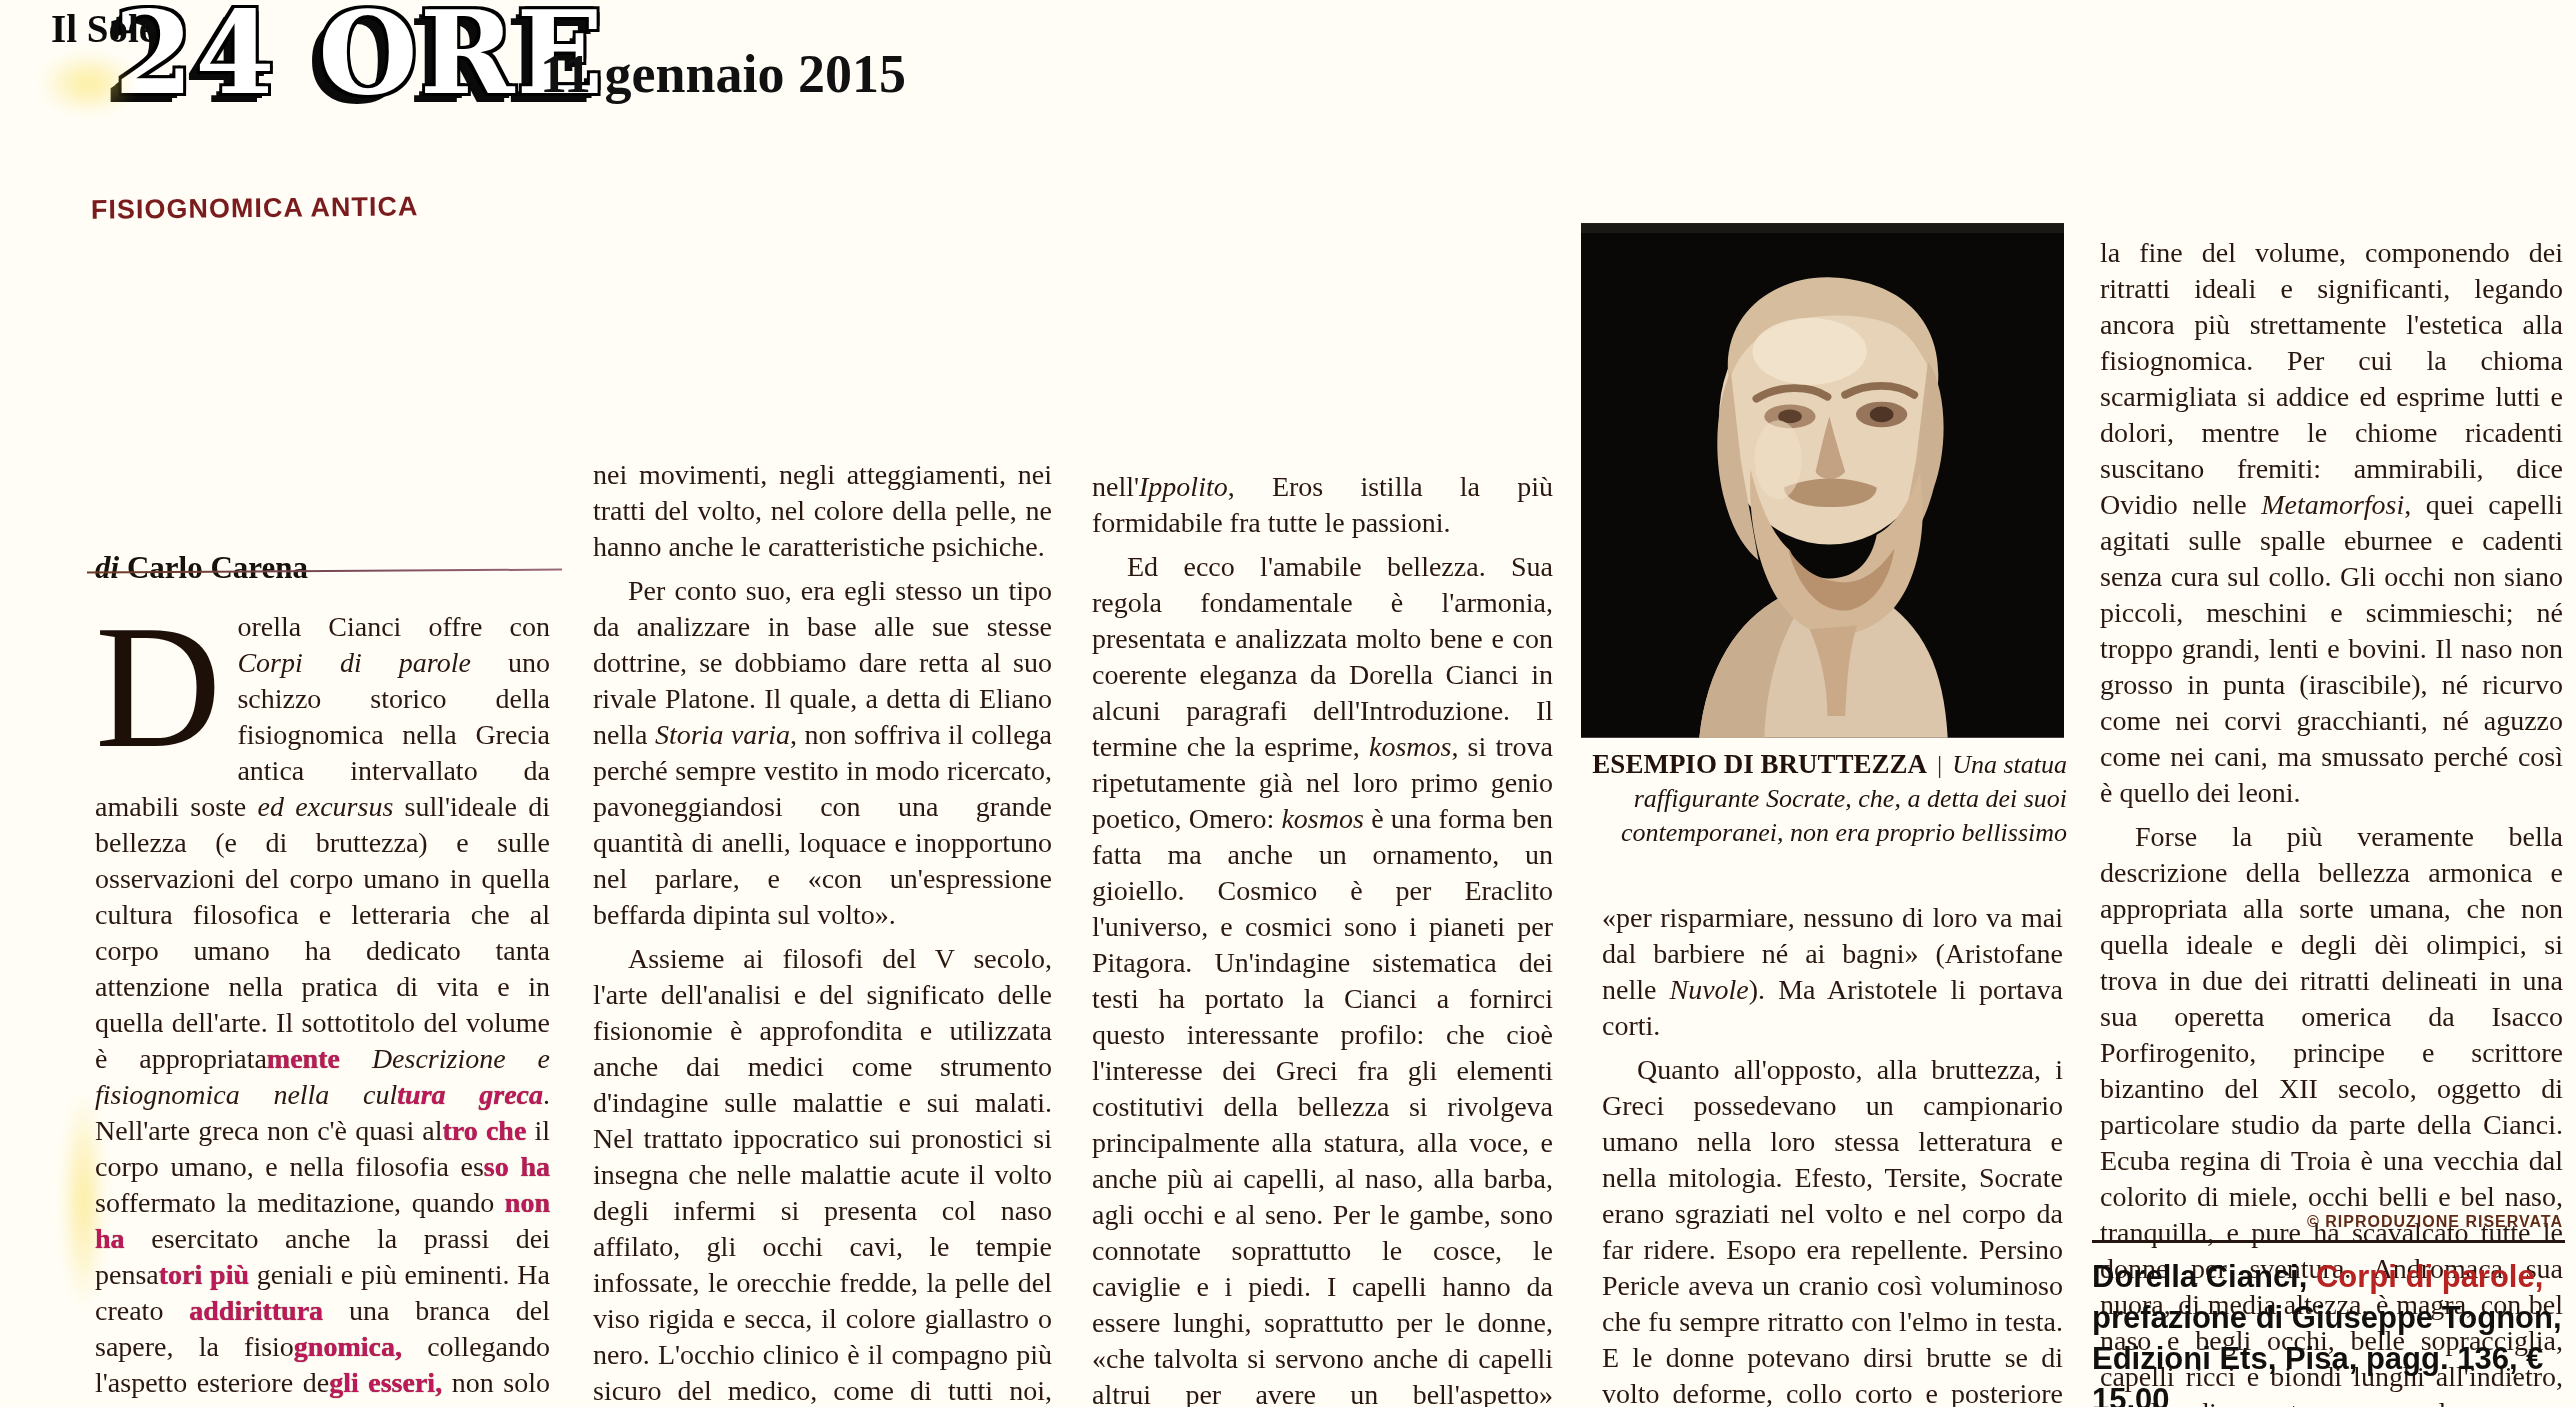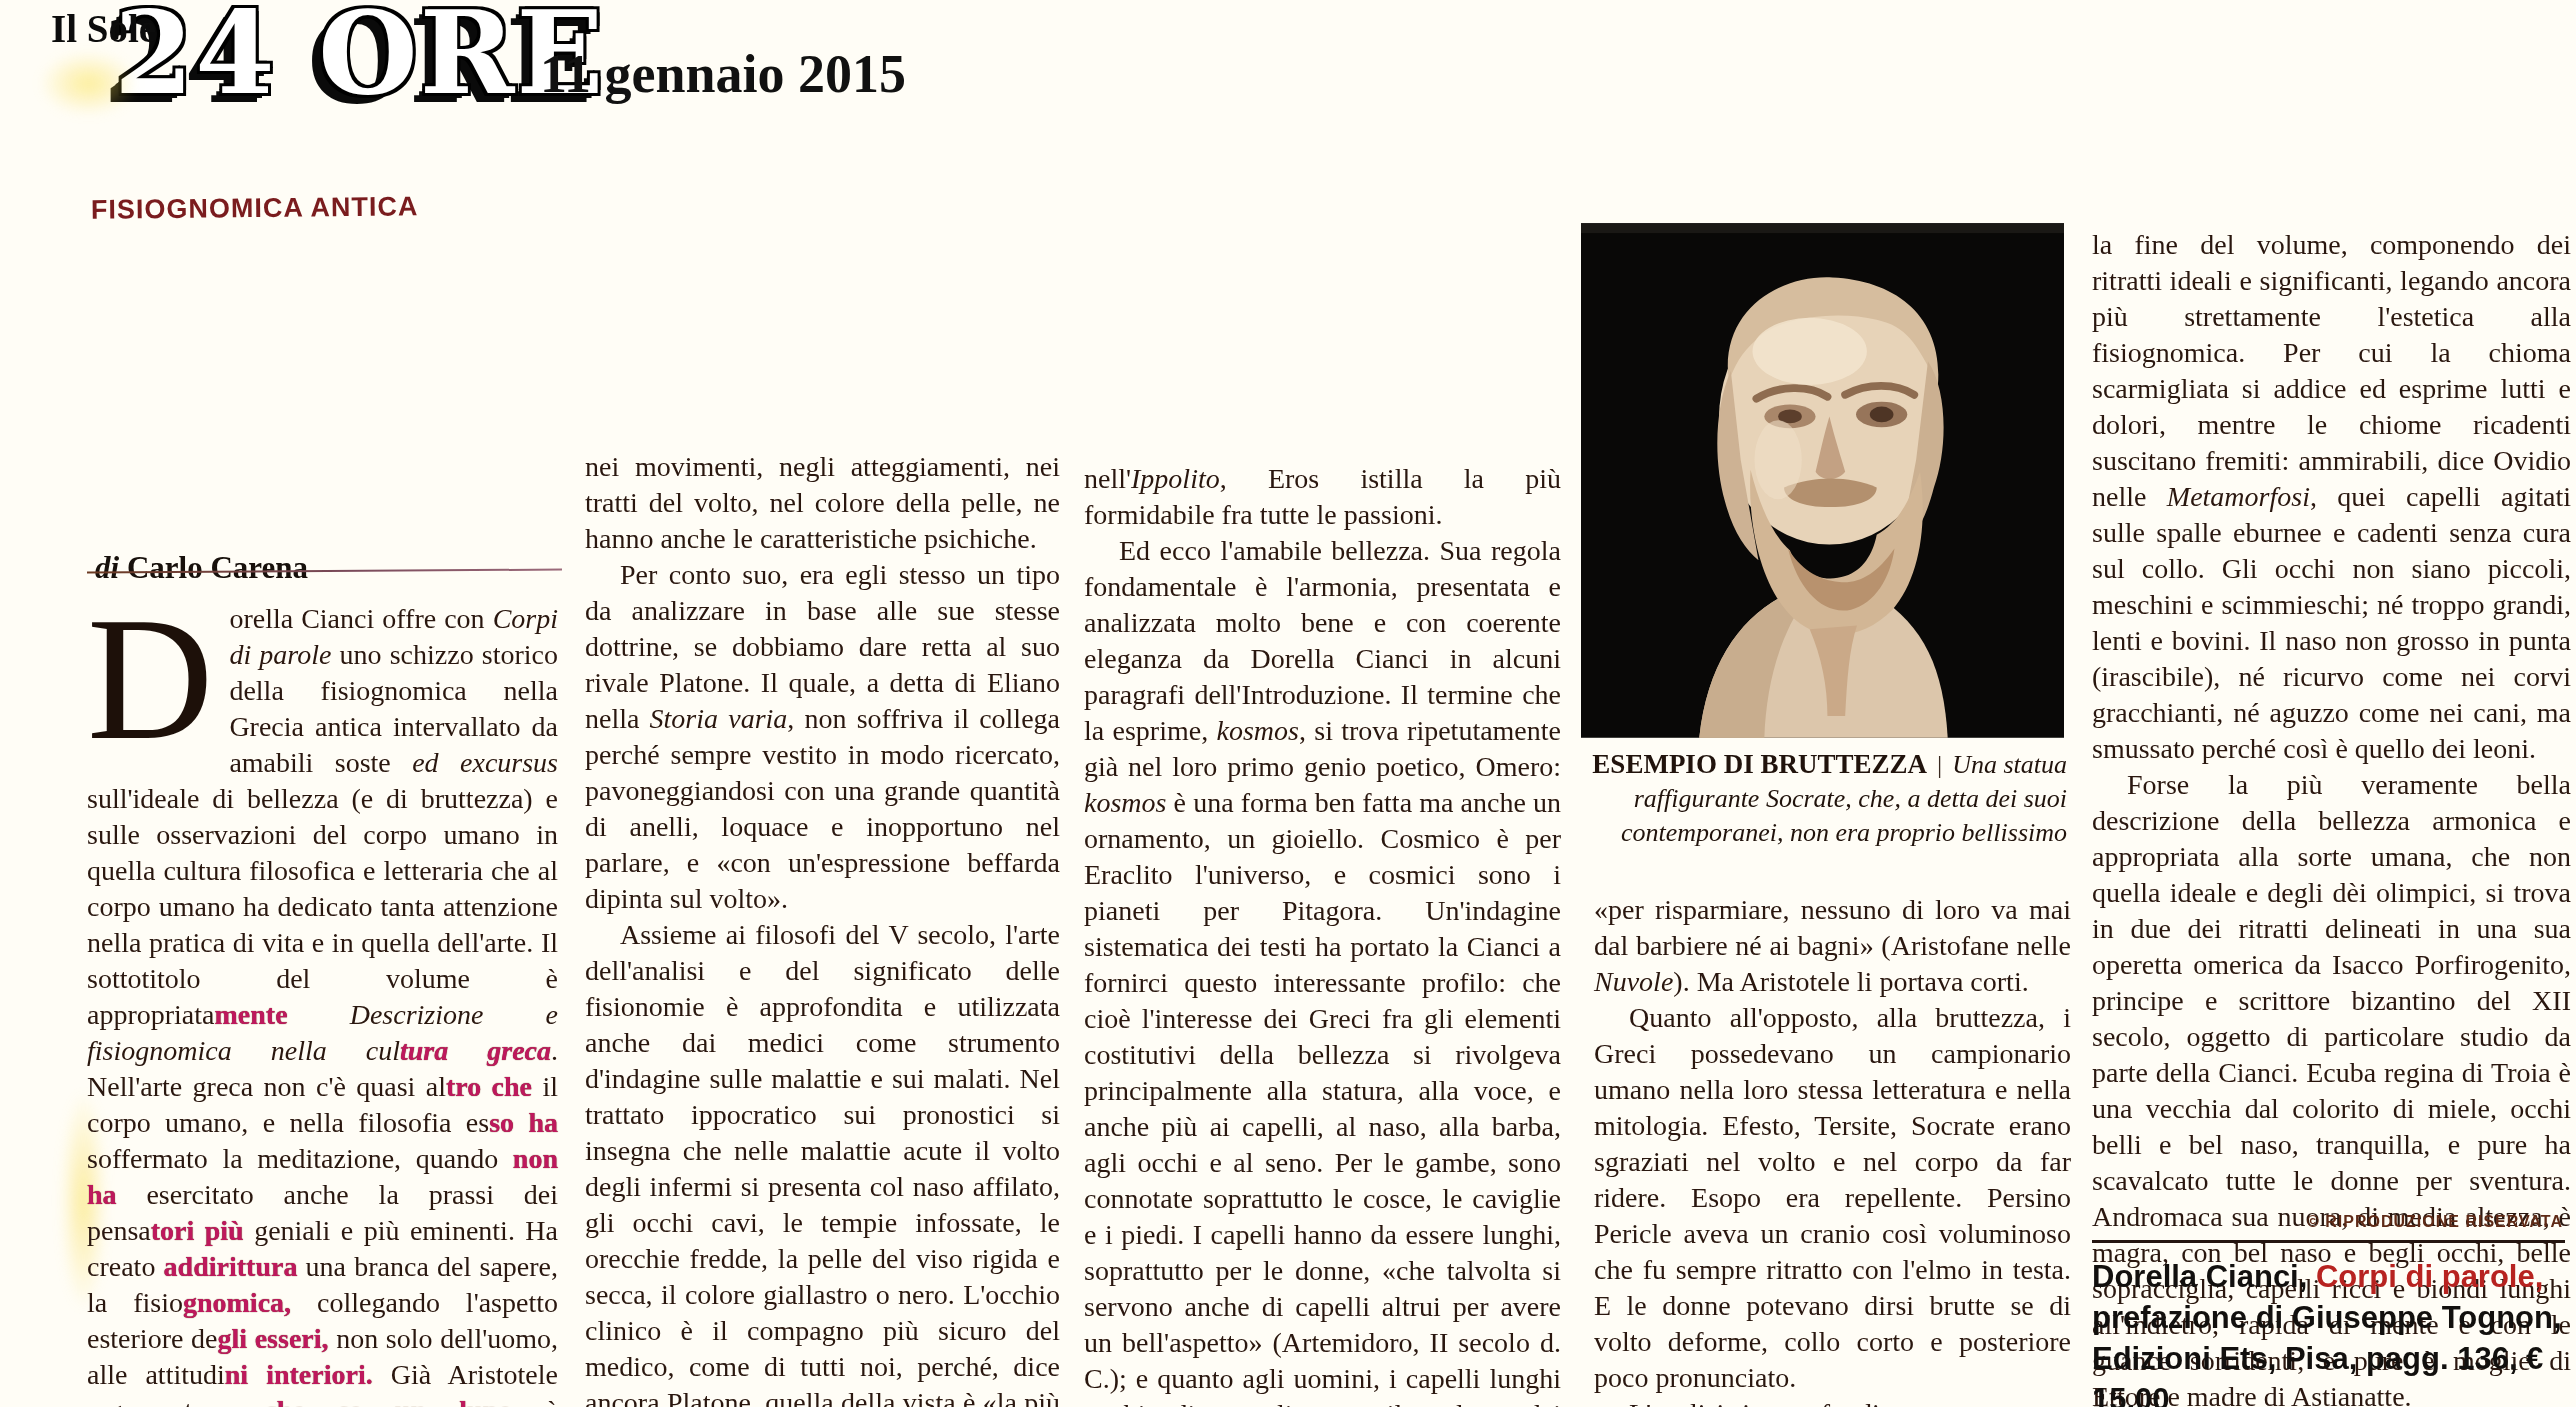--- a/index.html
+++ b/index.html
@@ -17,21 +17,21 @@
            font-size:27px;font-weight:bold;letter-spacing:1px;color:#7a1c1e;transform:rotate(-0.6deg);}
   #headline{position:absolute;left:83px;top:229px;font-size:122px;font-weight:400;
             letter-spacing:-2px;color:#1b110b;white-space:nowrap;}
   #byline{position:absolute;left:95px;top:509px;font-size:31px;color:#17100b;margin-top:41px;}
   #byline .prefix{font-style:italic;font-weight:bold;}
   #byline .author{font-weight:bold;}
   #byline-rule{position:absolute;left:87px;top:570px;width:475px;height:2px;
                background:linear-gradient(90deg,#6b3a22,#7a4a5a 55%,#9b6a7a);transform:rotate(-0.35deg);}
   
   .body-col{position:absolute;font-size:28px;line-height:36px;text-align:justify;color:#2a170f;}
-  .body-col p{margin:0;}
+  .body-col p{margin:8px;}
   .body-col p.indent{text-indent:35px;}
   .dropcap{float:left;font-size:175px;line-height:144px;padding:6px 16px 0 0;color:#1d1009;}
   .scanbold{font-weight:bold;color:#be185d;text-shadow:0 0 1px #5a2a10;}
   #col1{left:87px;top:601px;width:471px;}
   #col2{left:585px;top:449px;width:475px;}
   #col3{left:1084px;top:461px;width:477px;}
   #col4{left:1594px;top:892px;width:477px;}
   #col5{left:2092px;top:227px;width:479px;}
   
   #photo{position:absolute;left:1581px;top:223px;width:483px;height:515px;display:block;}

